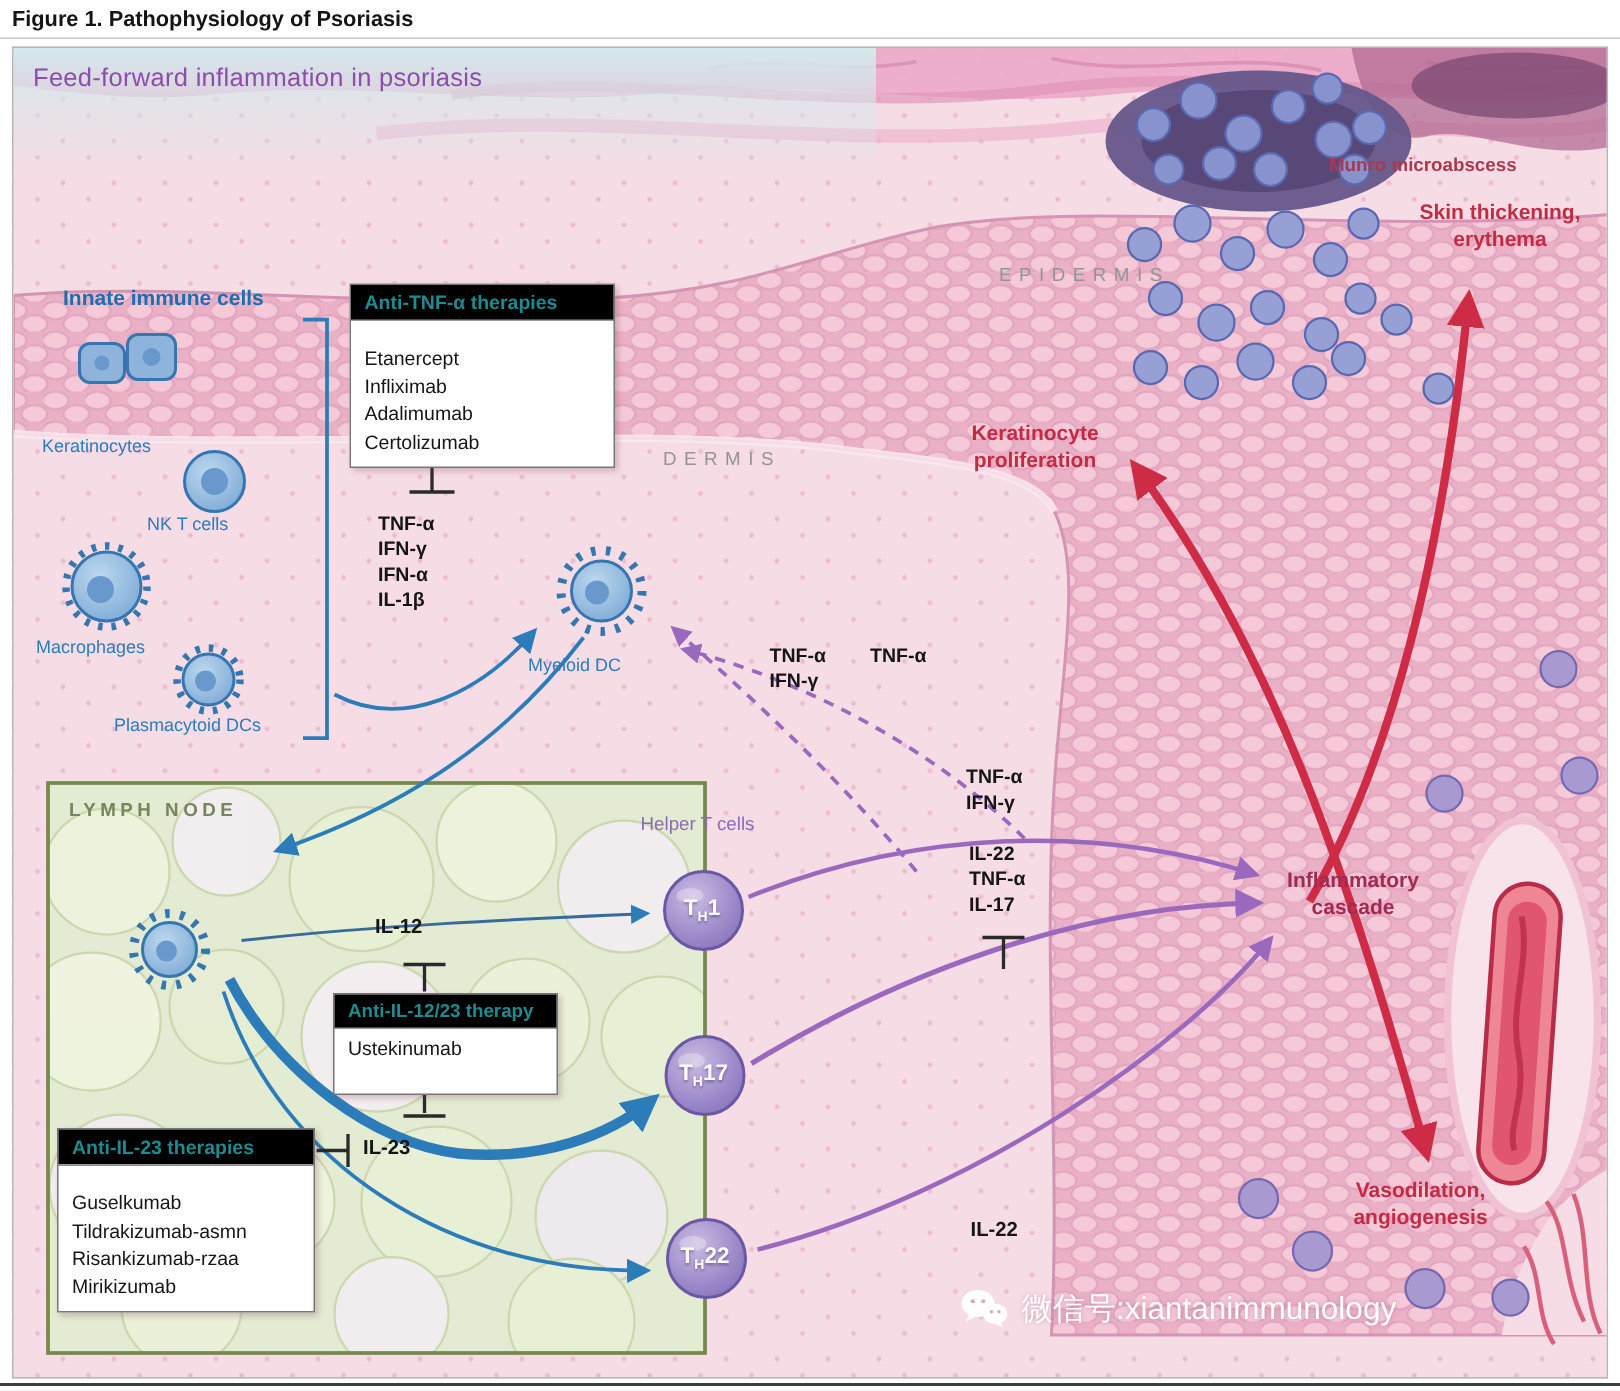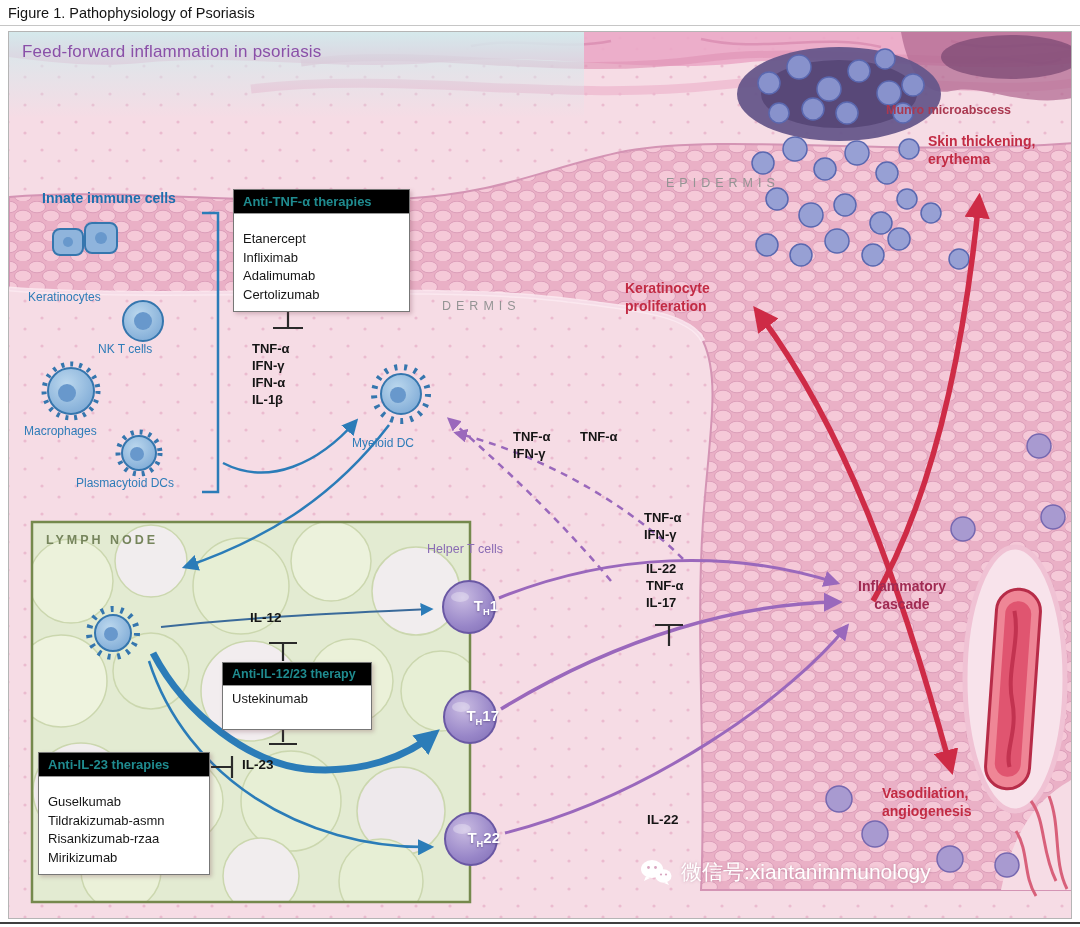--- a/index.html
+++ b/index.html
@@ -1,40 +1,40 @@
 <!DOCTYPE html>
 <html><head>
 <meta charset="utf-8">
 <style>
   *{margin:0;padding:0;box-sizing:border-box}
   html,body{width:1080px;height:927px}
   body{background:#fff;font-family:"Liberation Sans",sans-serif;position:relative;overflow:hidden}
   #stage{position:absolute;left:0;top:0;width:1080px;height:927px}
-  .figure-title{position:absolute;left:8px;top:5px;font-size:14.5px;font-weight:normal;color:#141414;z-index:10}
+  .figure-title{position:absolute;left:8px;top:5px;font-size:14.5px;font-weight:bold;color:#141414;z-index:10}
   .title-rule{position:absolute;left:0;top:25px;width:1080px;height:1px;background:#c6c6c6;z-index:10}
   .bottom-rule{position:absolute;left:0;top:922px;width:1080px;height:2px;background:#3f3f3f;z-index:10}
   #panel{position:absolute;left:8px;top:31px;width:1064px;height:888px;border:1px solid #b5b5b5;background:#f6dce5;overflow:hidden;z-index:1}
   #art{position:absolute;left:0;top:0}
   .lbl{position:absolute;z-index:6;white-space:nowrap}
   .ff-title{font-size:17px;font-weight:500;color:#8a4fa8;letter-spacing:.2px}
   .region{font-size:12.5px;letter-spacing:5px;color:#949494;font-weight:500}
   .region-green{font-size:12.5px;letter-spacing:3px;color:#76855c;font-weight:bold}
   .blue-hdr{font-size:14px;font-weight:bold;color:#1b6fae}
   .cell-lbl{font-size:12px;color:#2e7cb8}
   .purple-lbl{font-size:12.5px;color:#8a6cb4}
   .cyt{font-size:13px;font-weight:bold;color:#151515;line-height:17px}
   .cyt-lg{font-size:13.5px;font-weight:bold;color:#151515}
-  .red-lbl{font-size:14px;font-weight:bold;color:#c22b44;line-height:18px;text-align:left}
+  .red-lbl{font-size:14px;font-weight:bold;color:#c22b44;line-height:18px;text-align:center}
   .maroon-lbl{font-size:14px;font-weight:bold;color:#a02a52;line-height:18px;text-align:center}
   .munro-lbl{font-size:12.5px;font-weight:600;color:#aa3850}
   .therapy-box{position:absolute;z-index:7;border:1px solid #777;background:#fff;box-shadow:2px 2px 4px rgba(120,60,80,.28)}
   .therapy-box .hdr{background:#000000;color:#1f8b8f;font-weight:bold;font-size:13px;padding:4px 9px;border-bottom:1px solid #9a9a9a}
   .therapy-box .body{padding:16px 9px 7px}
   .therapy-box .drug{font-size:13px;color:#161616;line-height:18.5px}
-  .th-label{position:absolute;z-index:7;width:60px;text-align:right;font-size:15px;font-weight:bold;color:#fff;text-shadow:0 1px 2px rgba(70,50,110,.55)}
+  .th-label{position:absolute;z-index:7;width:60px;text-align:center;font-size:15px;font-weight:bold;color:#fff;text-shadow:0 1px 2px rgba(70,50,110,.55)}
   .th-label sub{font-size:.62em}
   .watermark{position:absolute;z-index:8;display:flex;align-items:center;gap:9px;color:#fff;font-size:21px;font-weight:500;text-shadow:0 0 3px rgba(150,90,120,.45)}
 </style>
 </head>
 <body>
 
 <div id="stage">
 
   <div class="figure-title">Figure 1. Pathophysiology of Psoriasis</div>
   <div class="title-rule"></div>

